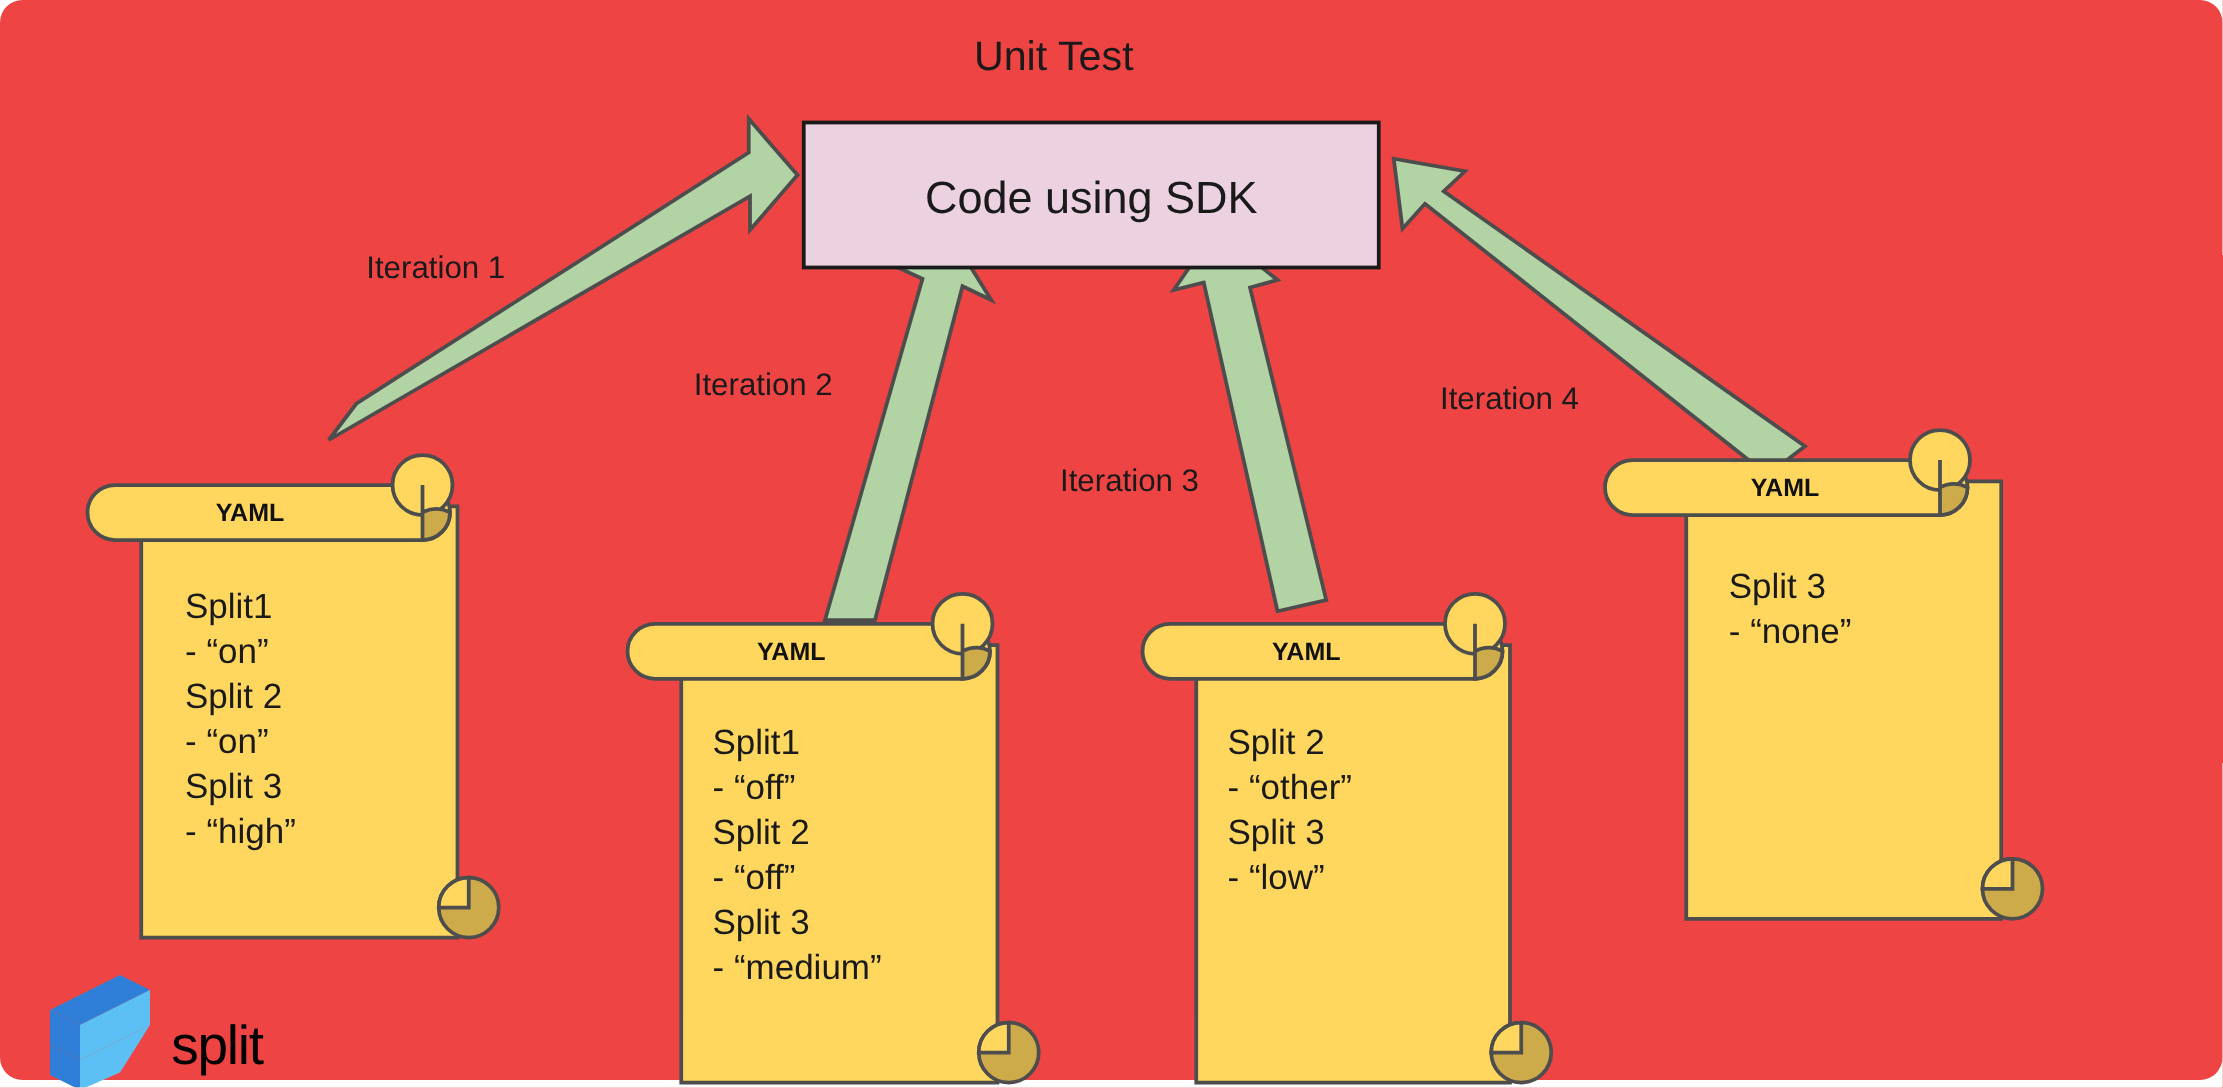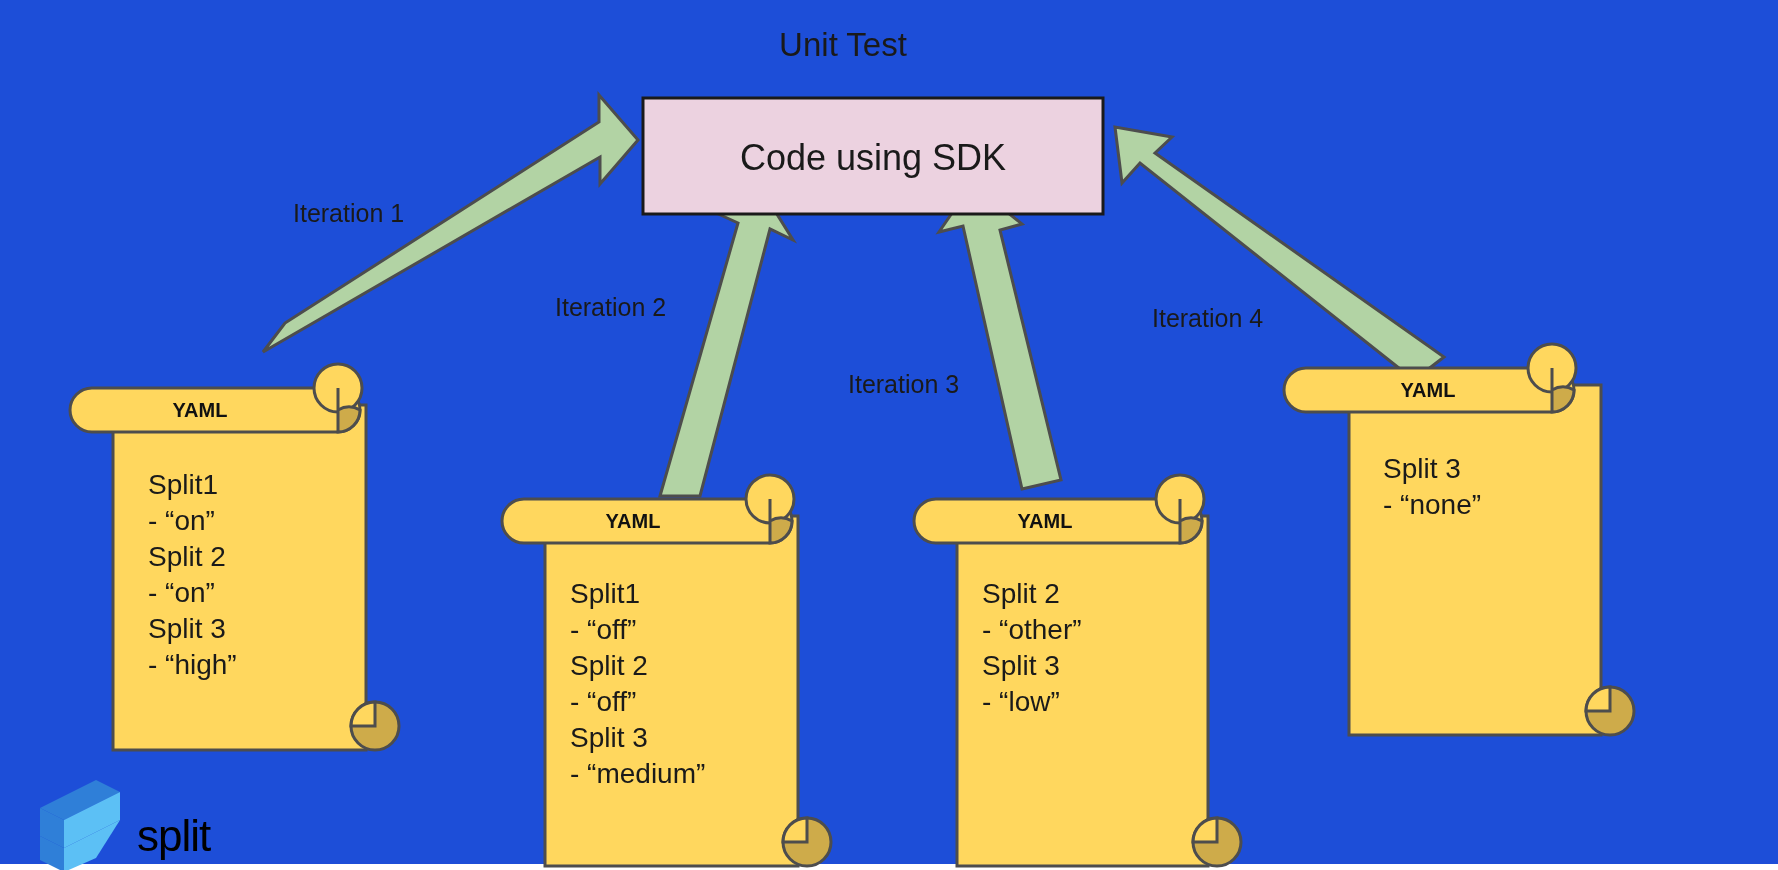--- a/index.html
+++ b/index.html
@@ -11,21 +11,22 @@
   body {
     width: 1778px;
     height: 870px;
     overflow: hidden;
     font-family: "Liberation Sans", sans-serif;
   }
   #diagram-root {
     position: relative;
     width: 1778px;
     height: 864px;
-    background: #1d4ed8;
+    background: #ef4444;
+    border-radius: 18px;
   }
   svg.canvas {
     position: absolute;
     left: 0;
     top: 0;
     width: 1778px;
     height: 870px;
   }
   .diagram-title {
     font-size: 33px;

